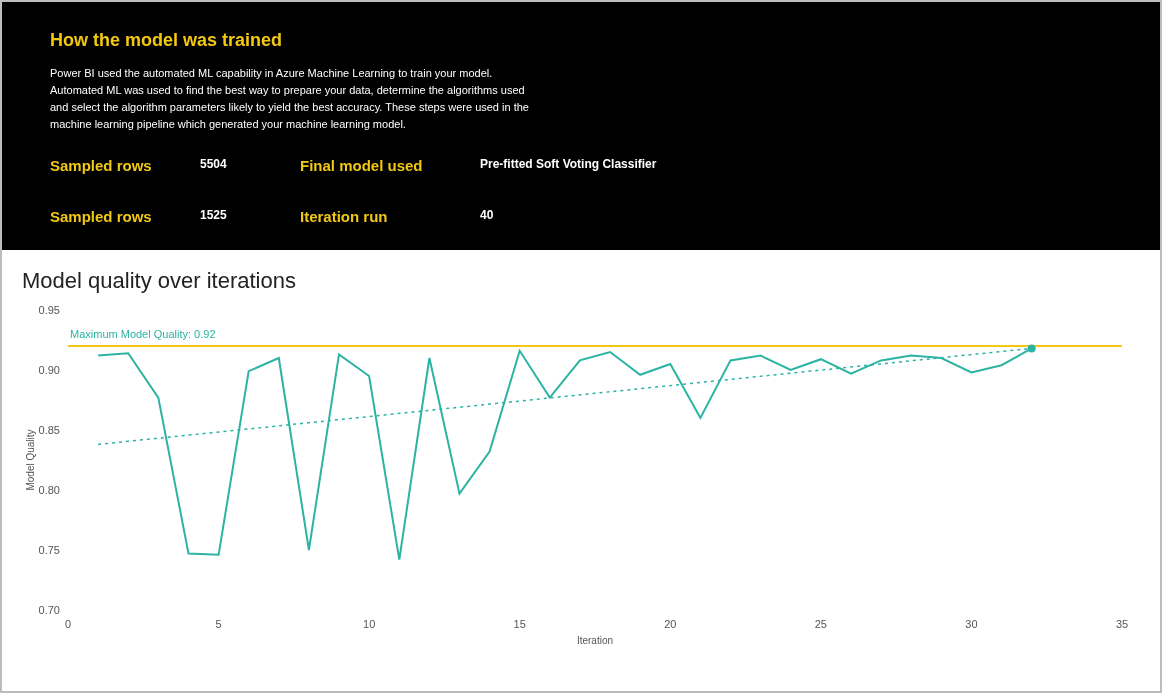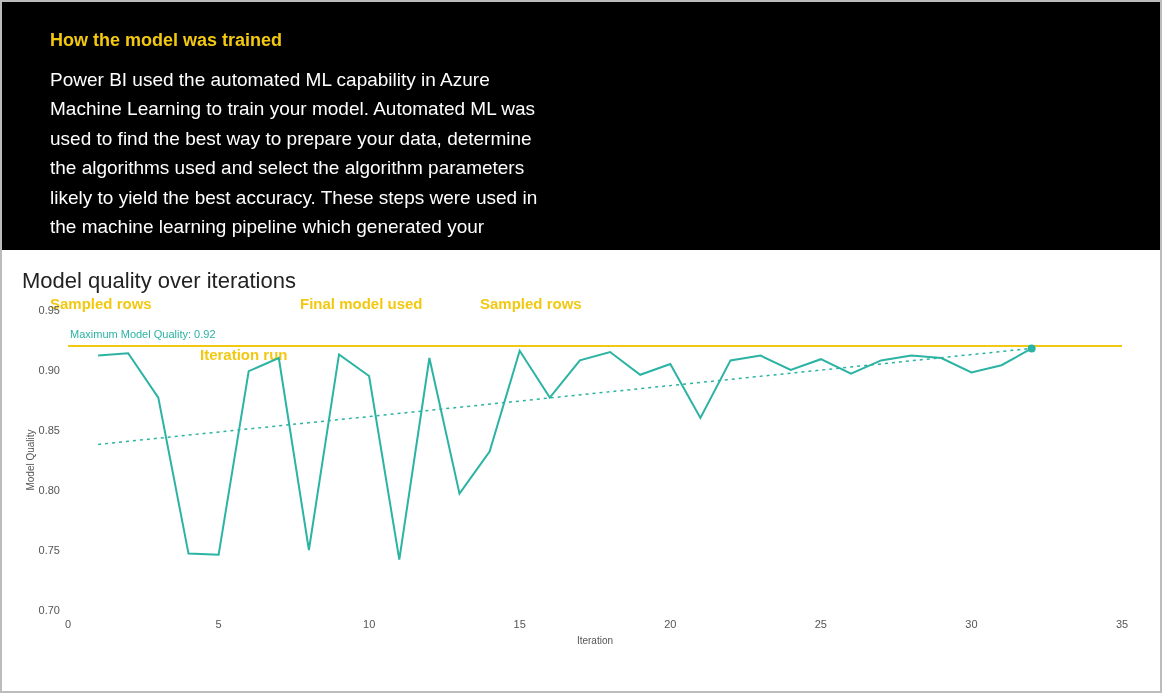--- a/index.html
+++ b/index.html
@@ -29,21 +29,21 @@
     width: 520px;
     padding-right: 30px;
   }
   .top-left h2 {
     color: #f2c811;
     font-size: 18px;
     font-weight: 700;
     margin-bottom: 14px;
   }
   .top-left p {
-    font-size: 19px;
+    font-size: 11px;
     line-height: 1.55;
     font-weight: 400;
     color: #ffffff;
   }
   .top-right {
     flex: 1;
     display: grid;
     grid-template-columns: 140px 90px 170px 220px;
     column-gap: 10px;
     row-gap: 34px;
@@ -51,22 +51,22 @@
     padding-top: 24px;
     font-size: 15px;
   }
   .stat-label {
     color: #f2c811;
     font-weight: 700;
     font-size: 15px;
   }
   .stat-value {
     color: #fff;
-    font-weight: 400;
-    font-size: 14px;
+    font-weight: 700;
+    font-size: 12px;
   }
   .chart-panel {
     flex: 1;
     padding: 18px 20px 20px 20px;
     position: relative;
     border-radius: 32px;
   }
   .chart-title {
     font-size: 22px;
     font-weight: 400;
@@ -114,23 +114,24 @@
 
   <div class="top-panel">
     <div class="top-left">
       <h2>How the model was trained</h2>
       <p>Power BI used the automated ML capability in Azure Machine Learning to train your model. Automated ML was used to find the best way to prepare your data, determine the algorithms used and select the algorithm parameters likely to yield the best accuracy. These steps were used in the machine learning pipeline which generated your machine learning model.</p>
     </div>
     <div class="top-right">
       <div class="stat-label">Sampled rows</div>
       <div class="stat-value">5504</div>
       <div class="stat-label">Final model used</div>
+      <div class="stat-value">Pre-fitted Soft Voting Classifier</div>
 
       <div class="stat-label">Sampled rows</div>
-      <div class="stat-value">2091</div>
+      <div class="stat-value">1525</div>
       <div class="stat-label">Iteration run</div>
       <div class="stat-value">40</div>
     </div>
   </div>
 
   <div class="chart-panel">
     <div class="chart-title">Model quality over iterations</div>
     <div class="chart-area">
       <svg id="chart-svg" width="1118" height="350">
           <text x="38" y="314" text-anchor="end" font-size="11" fill="#555">0.70</text>

